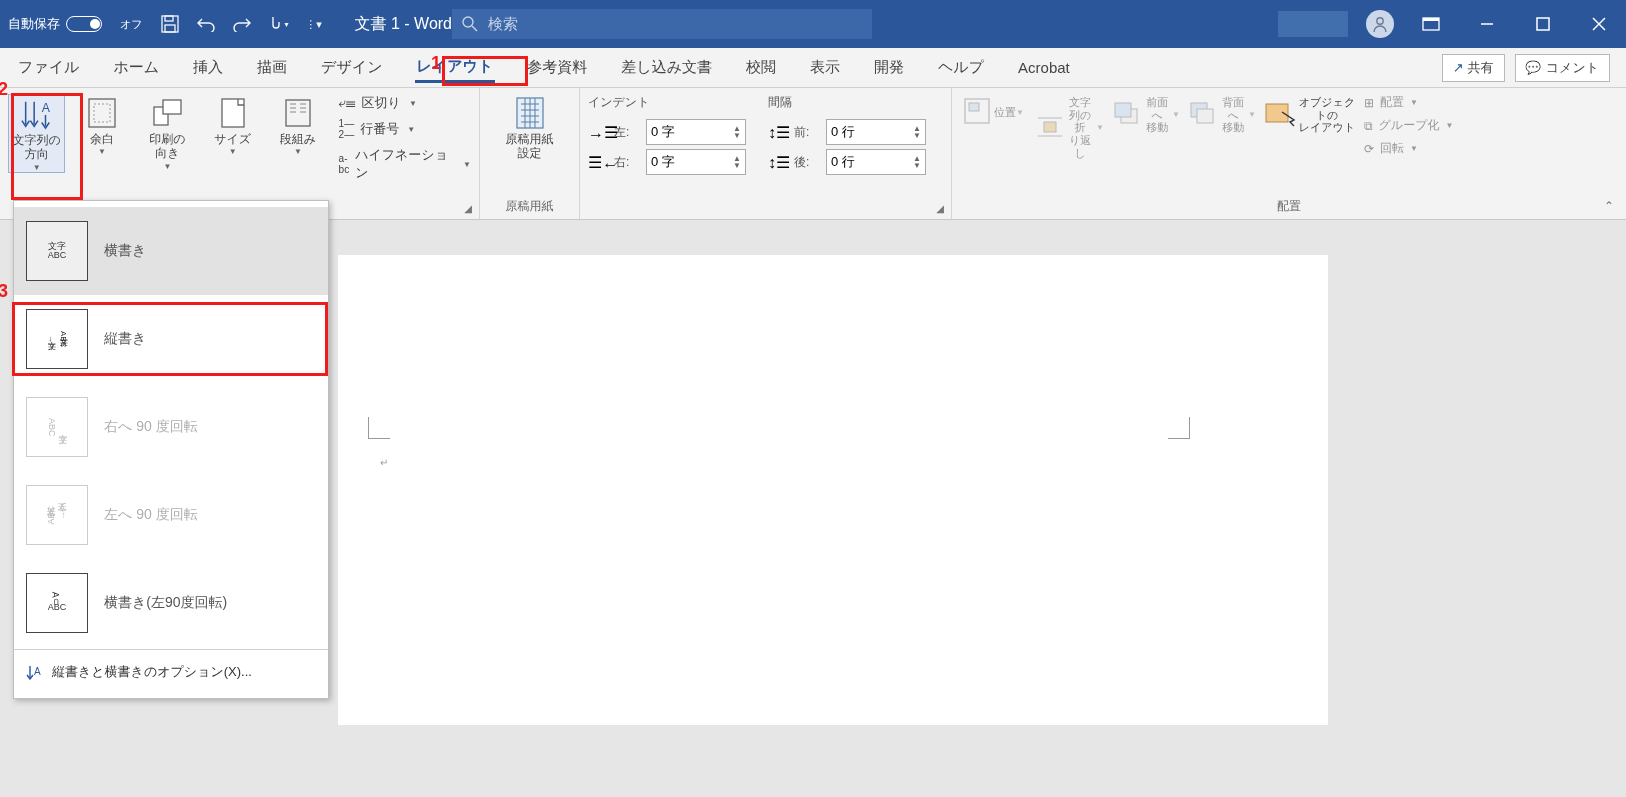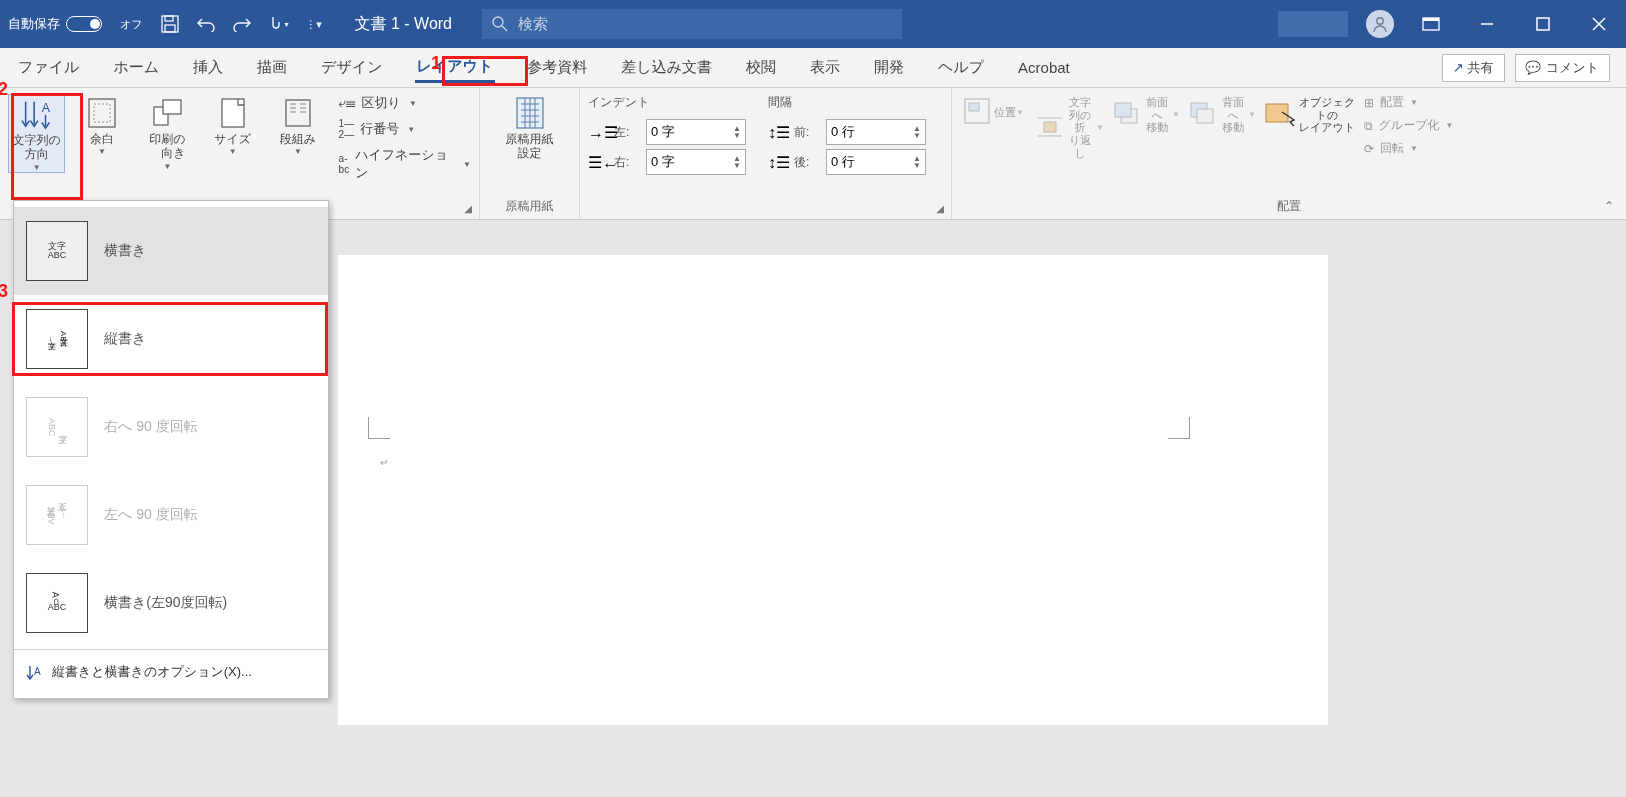--- a/index.html
+++ b/index.html
@@ -6,21 +6,21 @@
 body { width: 1626px; height: 797px; background: #E6E6E6; overflow: hidden; }
 
 .title-bar { height: 48px; background: #2B579A; display: flex; align-items: center; color: #fff; padding: 0 8px; }
 .autosave { display: flex; align-items: center; gap: 6px; font-size: 13px; margin-right: 10px; }
 .autosave-toggle { width: 36px; height: 16px; border: 1px solid #fff; border-radius: 10px; display: flex; align-items: center; padding: 0 1px; justify-content: flex-end; }
 .autosave-toggle .knob { width: 10px; height: 10px; background: #fff; border-radius: 50%; }
 .autosave-text { font-size: 11px; margin-left: 12px;}
 .qat { display: flex; gap: 14px; align-items: center; margin-left: 6px; }
 .qat-icon { width: 22px; height: 22px; display: flex; align-items: center; justify-content: center; opacity: 0.95; }
 .doc-title { margin-left: 30px; font-size: 16px; }
-.search-box { margin-left: 30px; width: 420px; height: 30px; background: #3C67A8; display: flex; align-items: center; padding: 0 10px; font-size: 15px; color: #C5D3E8; }
+.search-box { width: 420px; height: 30px; background: #3C67A8; display: flex; align-items: center; padding: 0 10px; font-size: 15px; color: #C5D3E8; }
 .search-box .mag { margin-right: 10px; }
 .tb-right { margin-left: auto; display: flex; align-items: center; gap: 18px; }
 .tb-box { width: 70px; height: 26px; background: #416FAE; }
 .user-icon { width: 28px; height: 28px; border-radius: 50%; background: #CCD8EA; display:flex; align-items:center; justify-content:center;}
 .win-btn { width: 38px; height: 22px; display:flex; align-items:center; justify-content:center; }
 
 .tabs-row { height: 40px; background: #F3F3F3; display: flex; align-items: center; padding: 0 16px 0 16px; border-bottom: 1px solid #D0D0D0; position: relative;}
 .tab { font-size: 15px; color: #444; padding: 4px 2px; margin-right: 30px; cursor: pointer;}
 .tab.active { color: #2B579A; border-bottom: 3px solid #2B579A; font-weight:600;}
 .marker { position: absolute; background: rgba(255,0,0,0); border: 3px solid #EF1C1C; }
@@ -216,21 +216,21 @@
         <div class="lbl">余白</div>
         <span class="caret">▼</span>
       </div>
       <div class="big-btn">
         <div class="icon-box">
             <svg width="32" height="32" viewBox="0 0 32 32">
               <rect x="3" y="10" width="14" height="18" fill="#fff" stroke="#666" stroke-width="1.3"></rect>
               <rect x="12" y="3" width="18" height="14" fill="#fff" stroke="#666" stroke-width="1.3"></rect>
             </svg>
           </div>
-        <div class="lbl" style="white-space:pre-line;text-align:right;">印刷の
+        <div class="lbl" style="white-space:pre-line;">印刷の
 向き</div>
         <span class="caret">▼</span>
       </div>
       <div class="big-btn">
         <div class="icon-box">
             <svg width="26" height="32" viewBox="0 0 26 32">
               <rect x="2" y="2" width="22" height="28" fill="#fff" stroke="#666" stroke-width="1.3"></rect>
               <polyline points="18,2 18,8 24,8" fill="none" stroke="#666" stroke-width="1.3"></polyline>
             </svg>
           </div>

